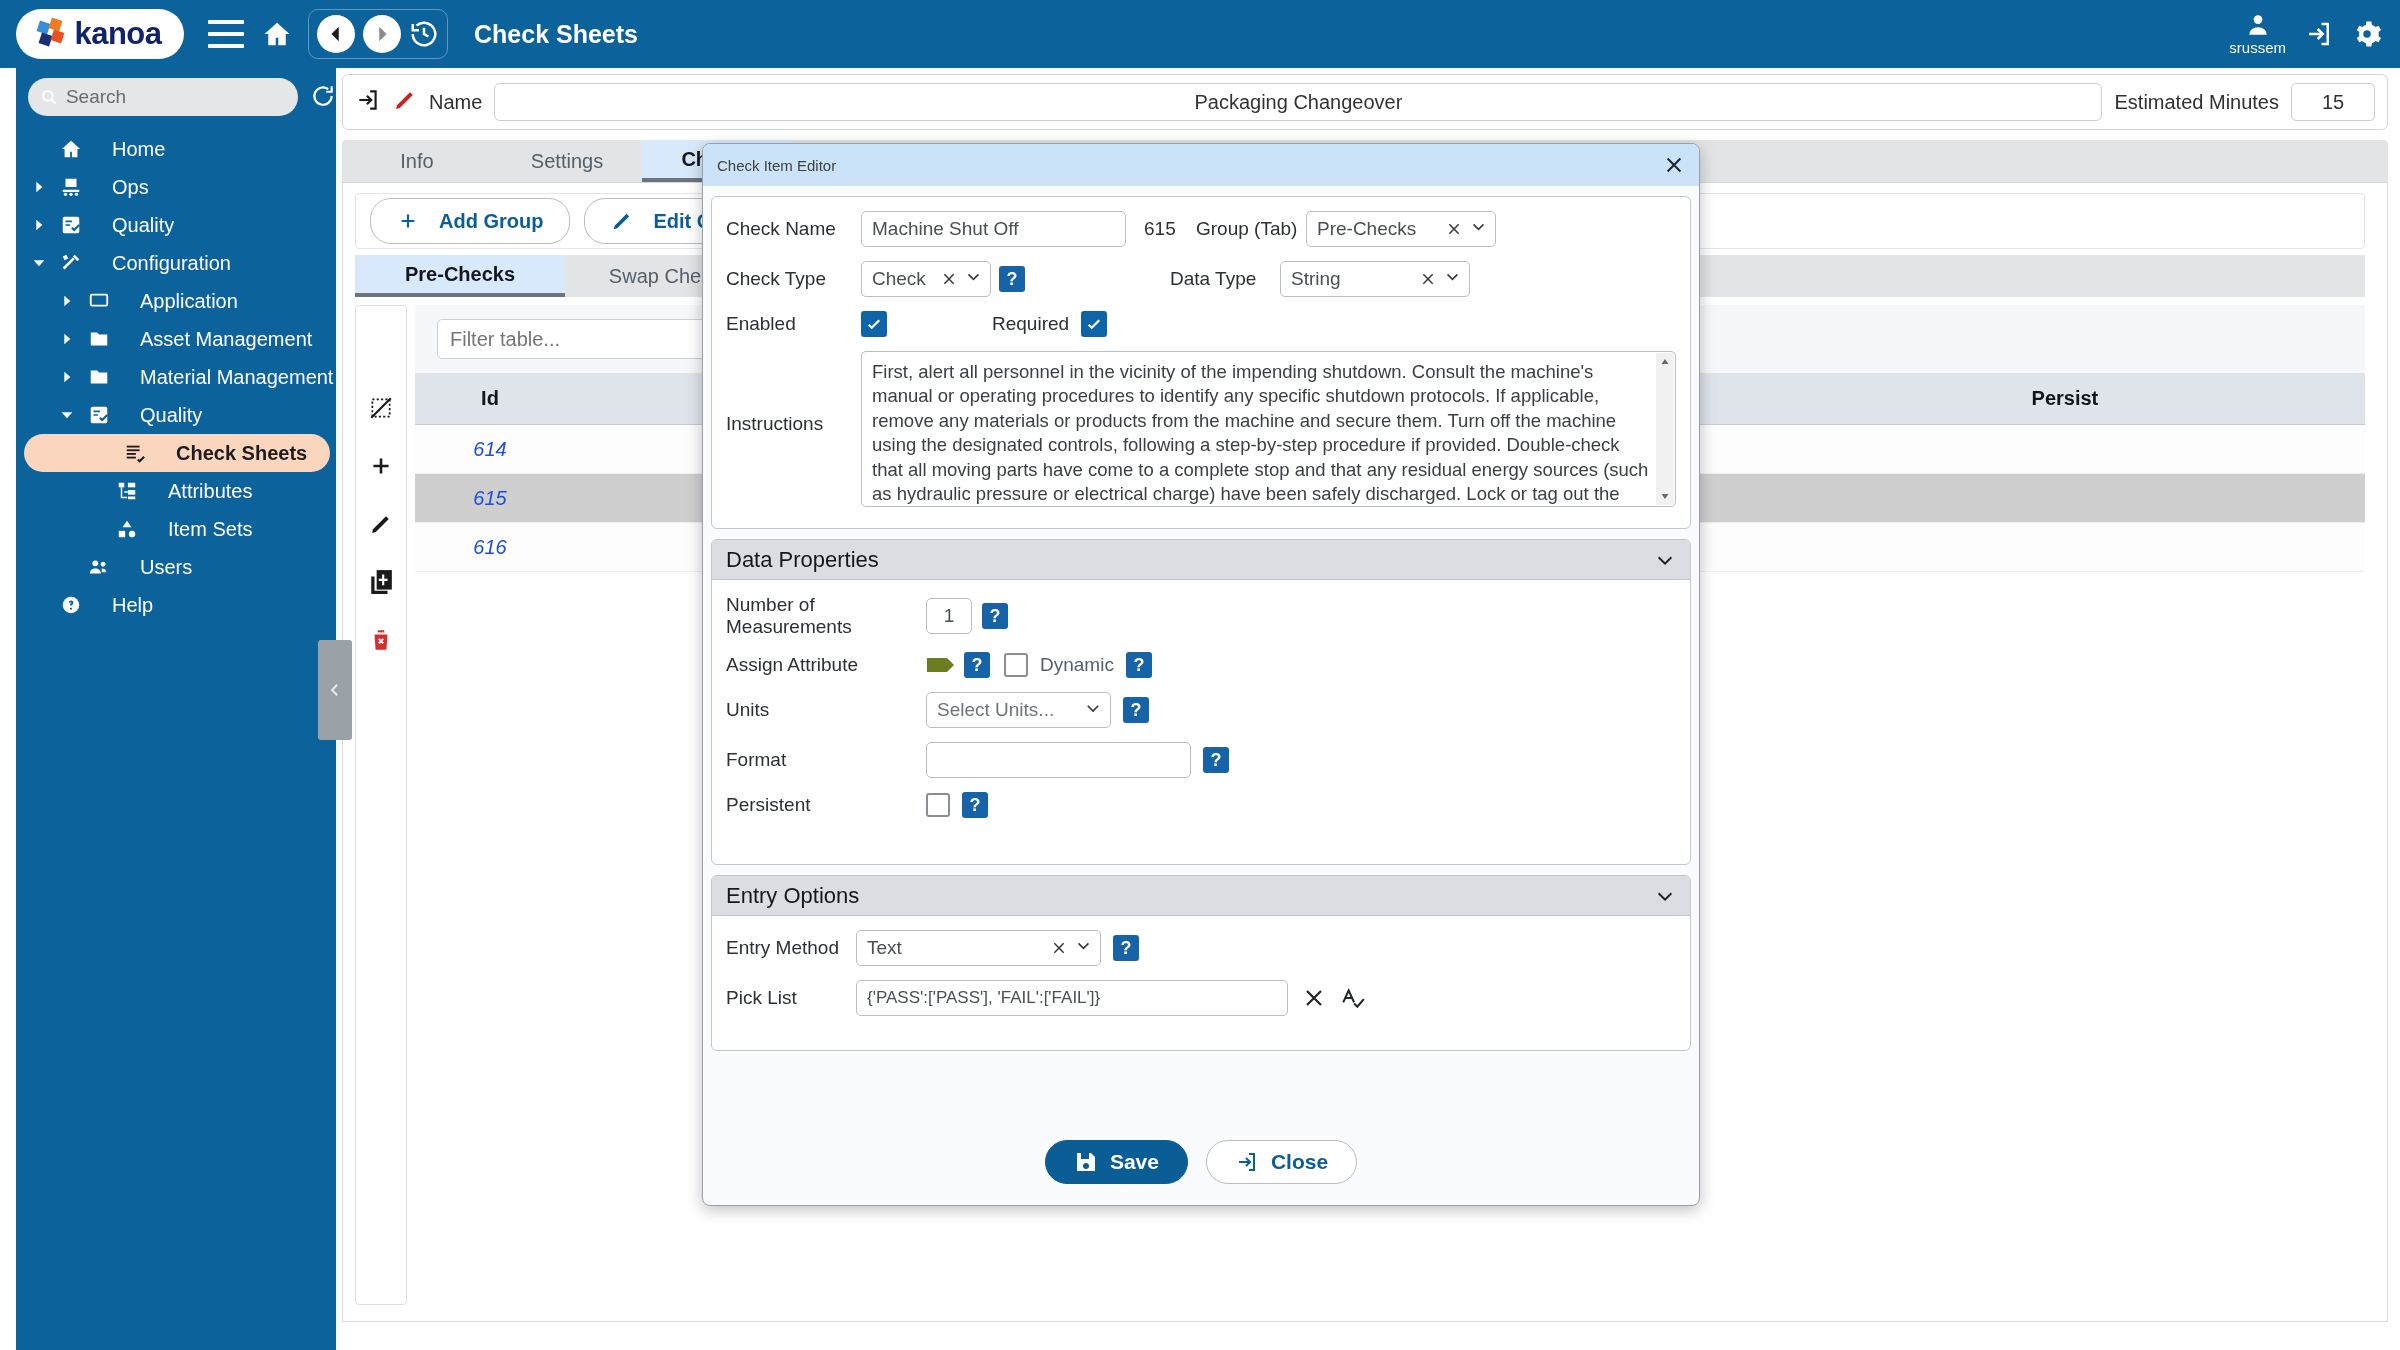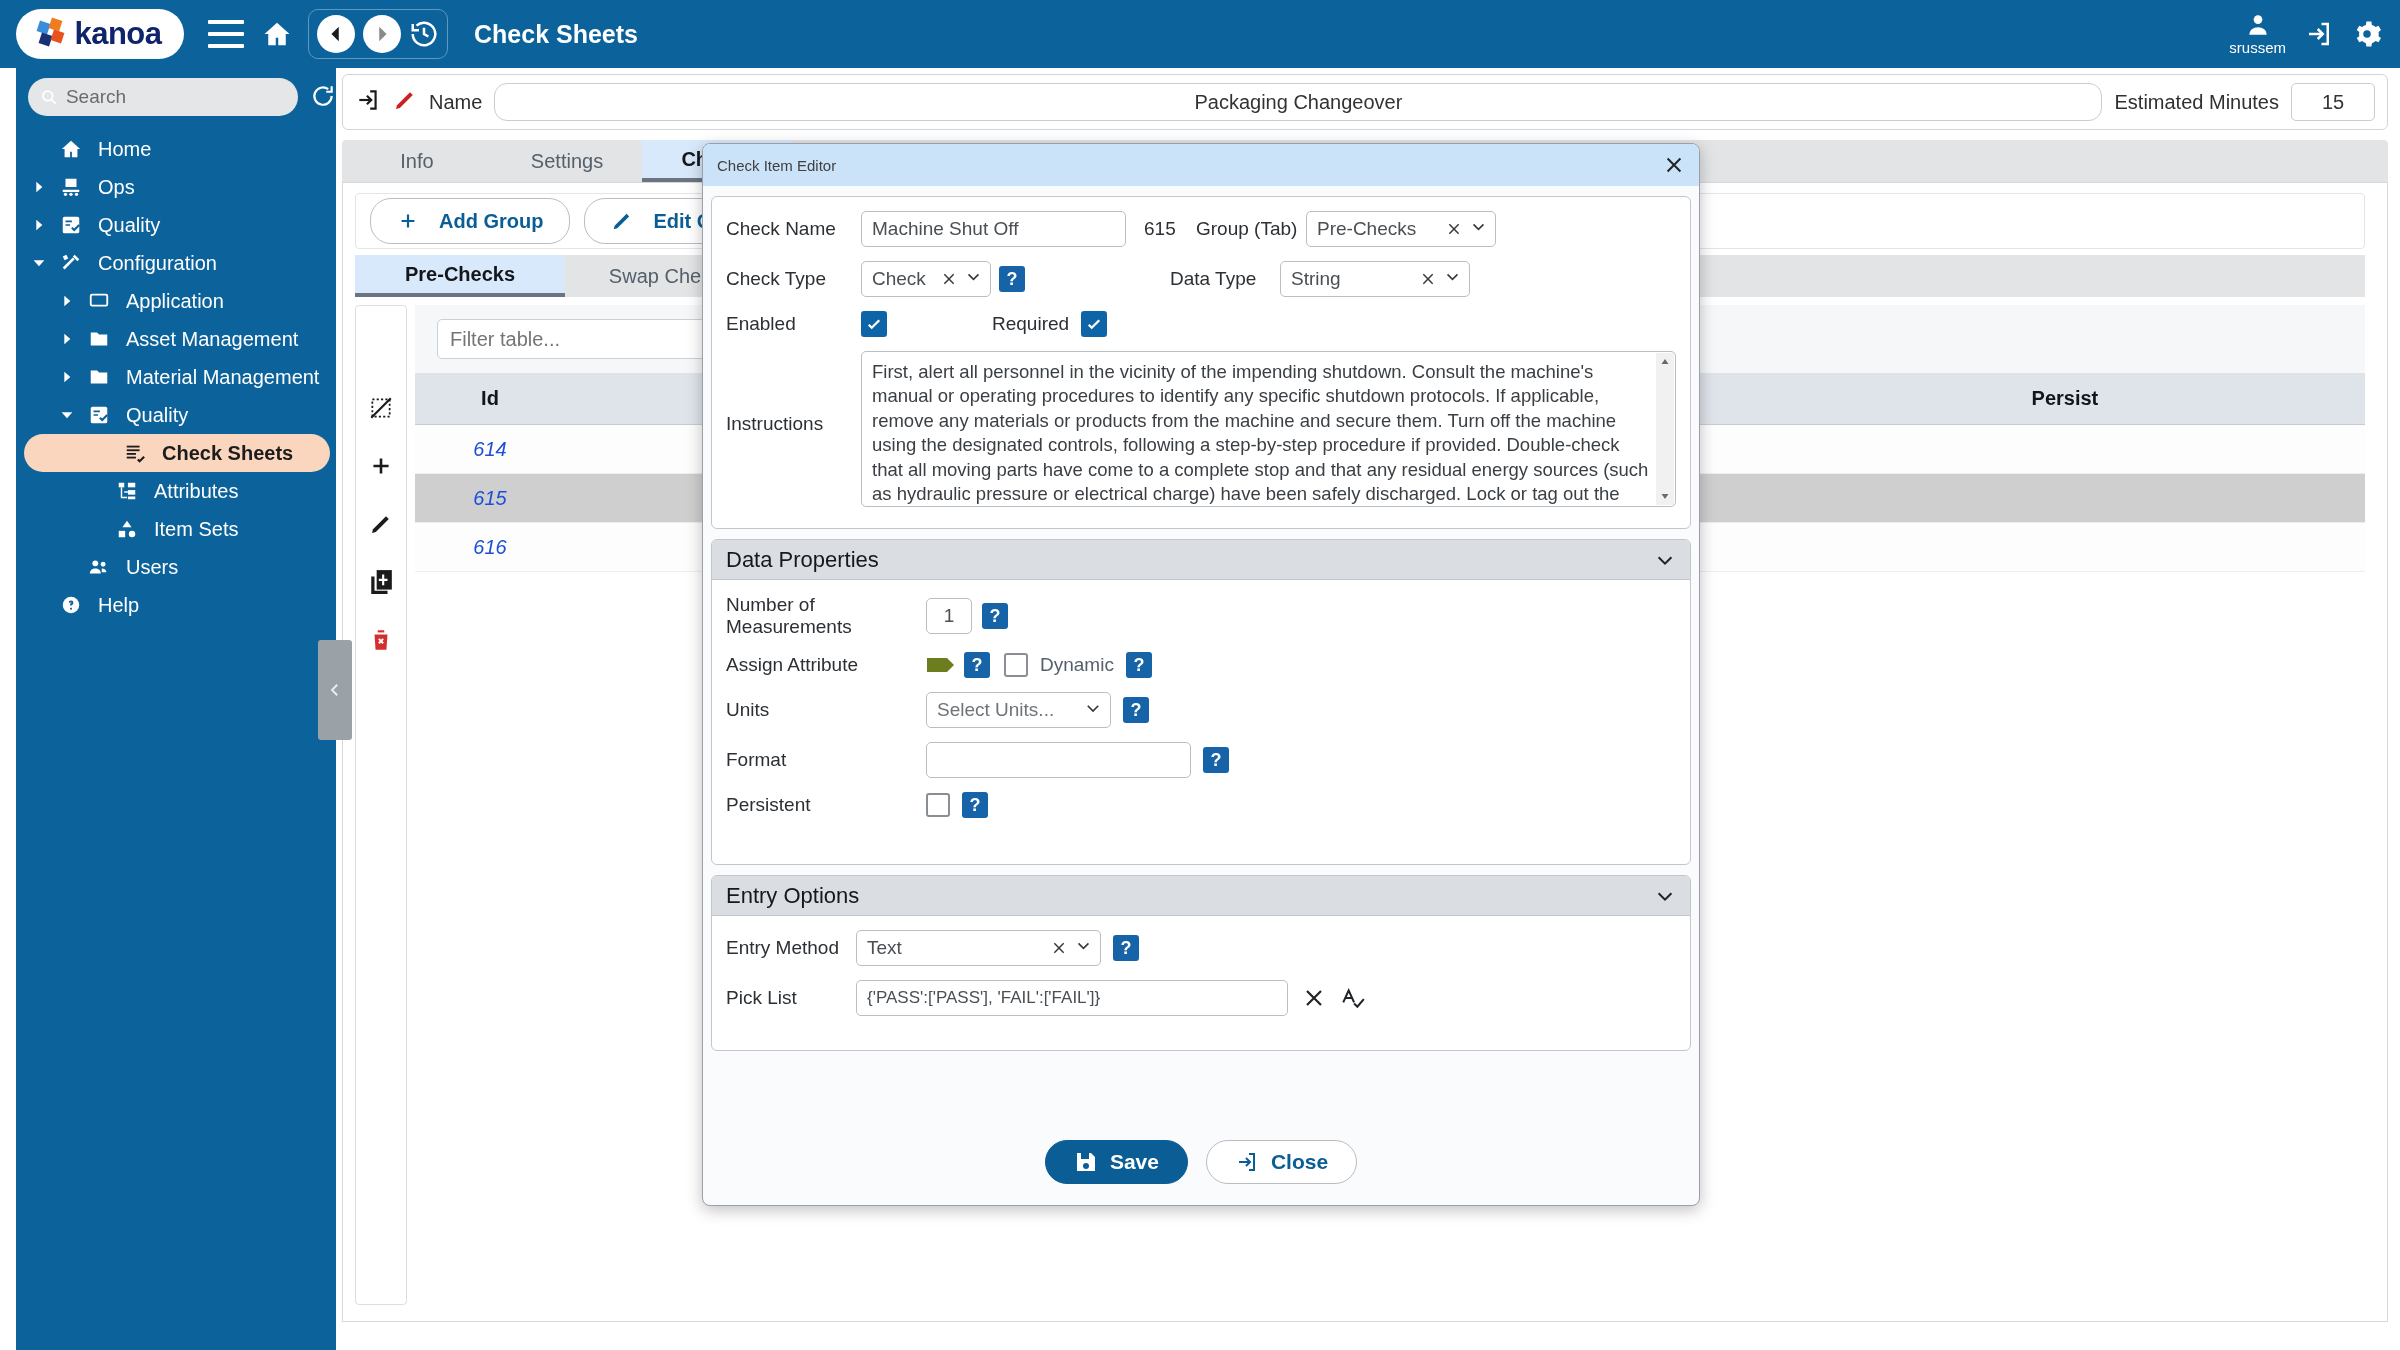--- a/index.html
+++ b/index.html
@@ -64,41 +64,41 @@
   .search-box input::placeholder { color: #6b6b6b; }
   .refresh-ic { margin-left: 12px; margin-right: 4px; }
 
   .navlist { margin-top: 14px; }
   .nav-item {
     display: flex; align-items: center; height: 38px; color: #fff;
     font-size: 20px; padding-left: 8px; cursor: pointer;
   }
   .nav-item .caret { width: 30px; display: flex; justify-content: center; flex: 0 0 30px; }
   .nav-item .nic { width: 34px; display: flex; justify-content: center; flex: 0 0 34px; }
-  .nav-item .nlbl { margin-left: 10px; }
+  .nav-item .nlbl { margin-left: 24px; }
   .nav-item.lvl1 { padding-left: 8px; }
   .nav-item.lvl2 { padding-left: 36px; }
   .nav-item.lvl3 { padding-left: 64px; }
   .nav-item.active {
     background: #fbd6bf; color: #1c1c1c; border-radius: 20px;
     margin-left: 8px; margin-right: 22px; font-weight: bold;
   }
   .nav-item.active .nlbl { color: #1c1c1c; }
 
   
   .main { position: absolute; left: 336px; top: 68px; width: 2064px; height: 1282px; background: #ffffff; }
 
   .namebar {
     position: absolute; left: 6px; top: 6px; width: 2046px; height: 56px;
     background: #fff; border: 1px solid #d3d6d8; border-radius: 6px;
     display: flex; align-items: center; padding: 16px 12px; gap: 12px;
   }
   .namebar .lbl { font-size: 20px; color: #303030; }
   .name-input {
-    flex: 1; height: 38px; border: 1px solid #c9ccd0; border-radius: 13px;
+    flex: 1; height: 38px; border: 1px solid #c9ccd0; border-radius: 6px;
     text-align: center; font-size: 20px; color: #333; outline: none;
     font-family: "Liberation Sans", sans-serif; background: #fff;
   }
   .min-input {
     width: 84px; height: 38px; border: 1px solid #c9ccd0; border-radius: 5px;
     text-align: center; font-size: 20px; color: #333; outline: none;
     font-family: "Liberation Sans", sans-serif; background: #fff;
   }
 
   

